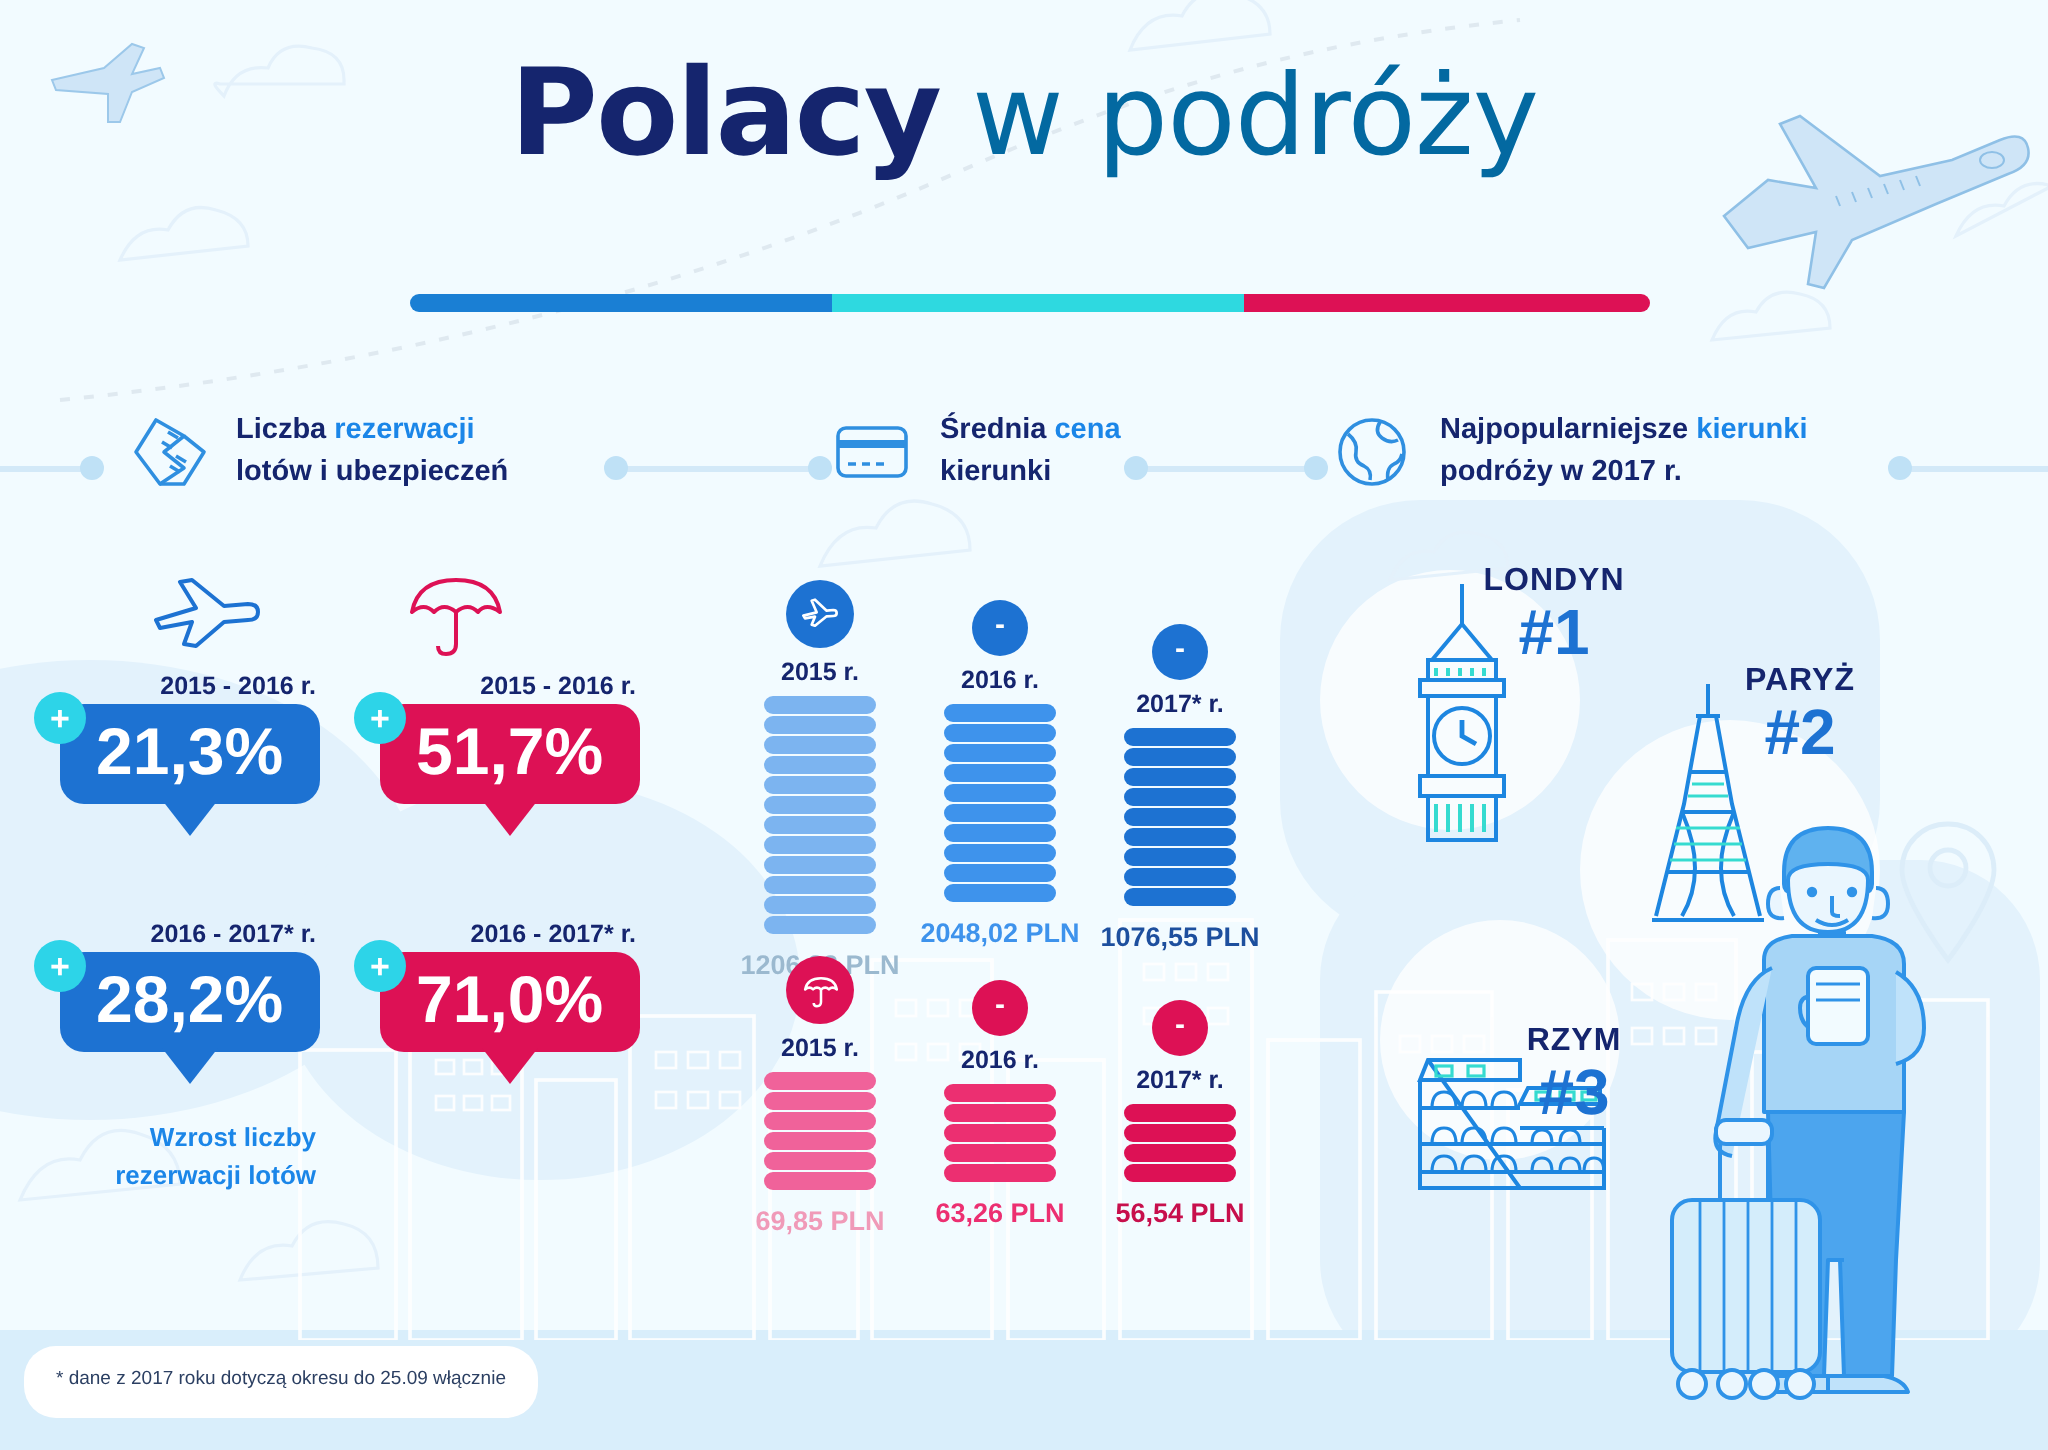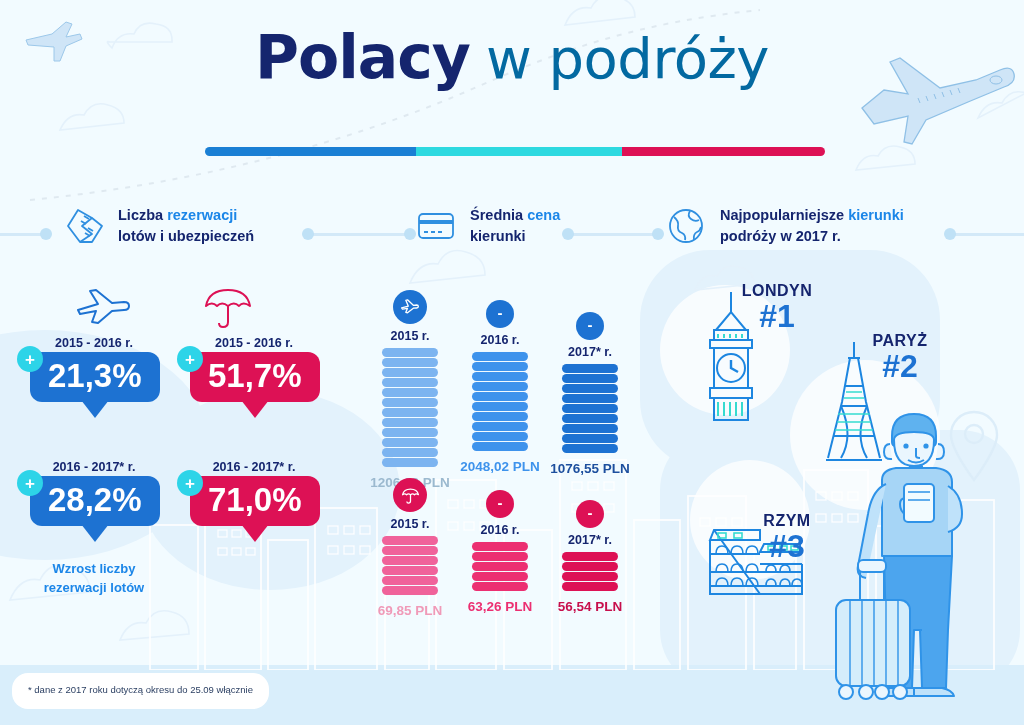--- a/index.html
+++ b/index.html
@@ -64,21 +64,21 @@
   }
   .sec-head {
     position: absolute; display: flex; align-items: center; gap: 12px;
   }
   .sec-icon { width: 44px; height: 44px; flex: none; }
   .sec-text {
     font-size: 14.5px; font-weight: 700; line-height: 1.45; color: #15256e;
   }
   .sec-text .hi { color: #1b86e8; }
   
-  .stat-block { position: absolute; text-align: center; }
+  .stat-block { position: absolute; text-align: right; }
   .stat-year {
     font-size: 12.5px; font-weight: 700; color: #15256e; margin-bottom: 2px;
   }
   .bubble {
     position: relative; display: inline-block;
     padding: 5px 18px 7px;
     border-radius: 12px;
     font-size: 33px; font-weight: 700; color: #fff;
     line-height: 1.15;
   }

